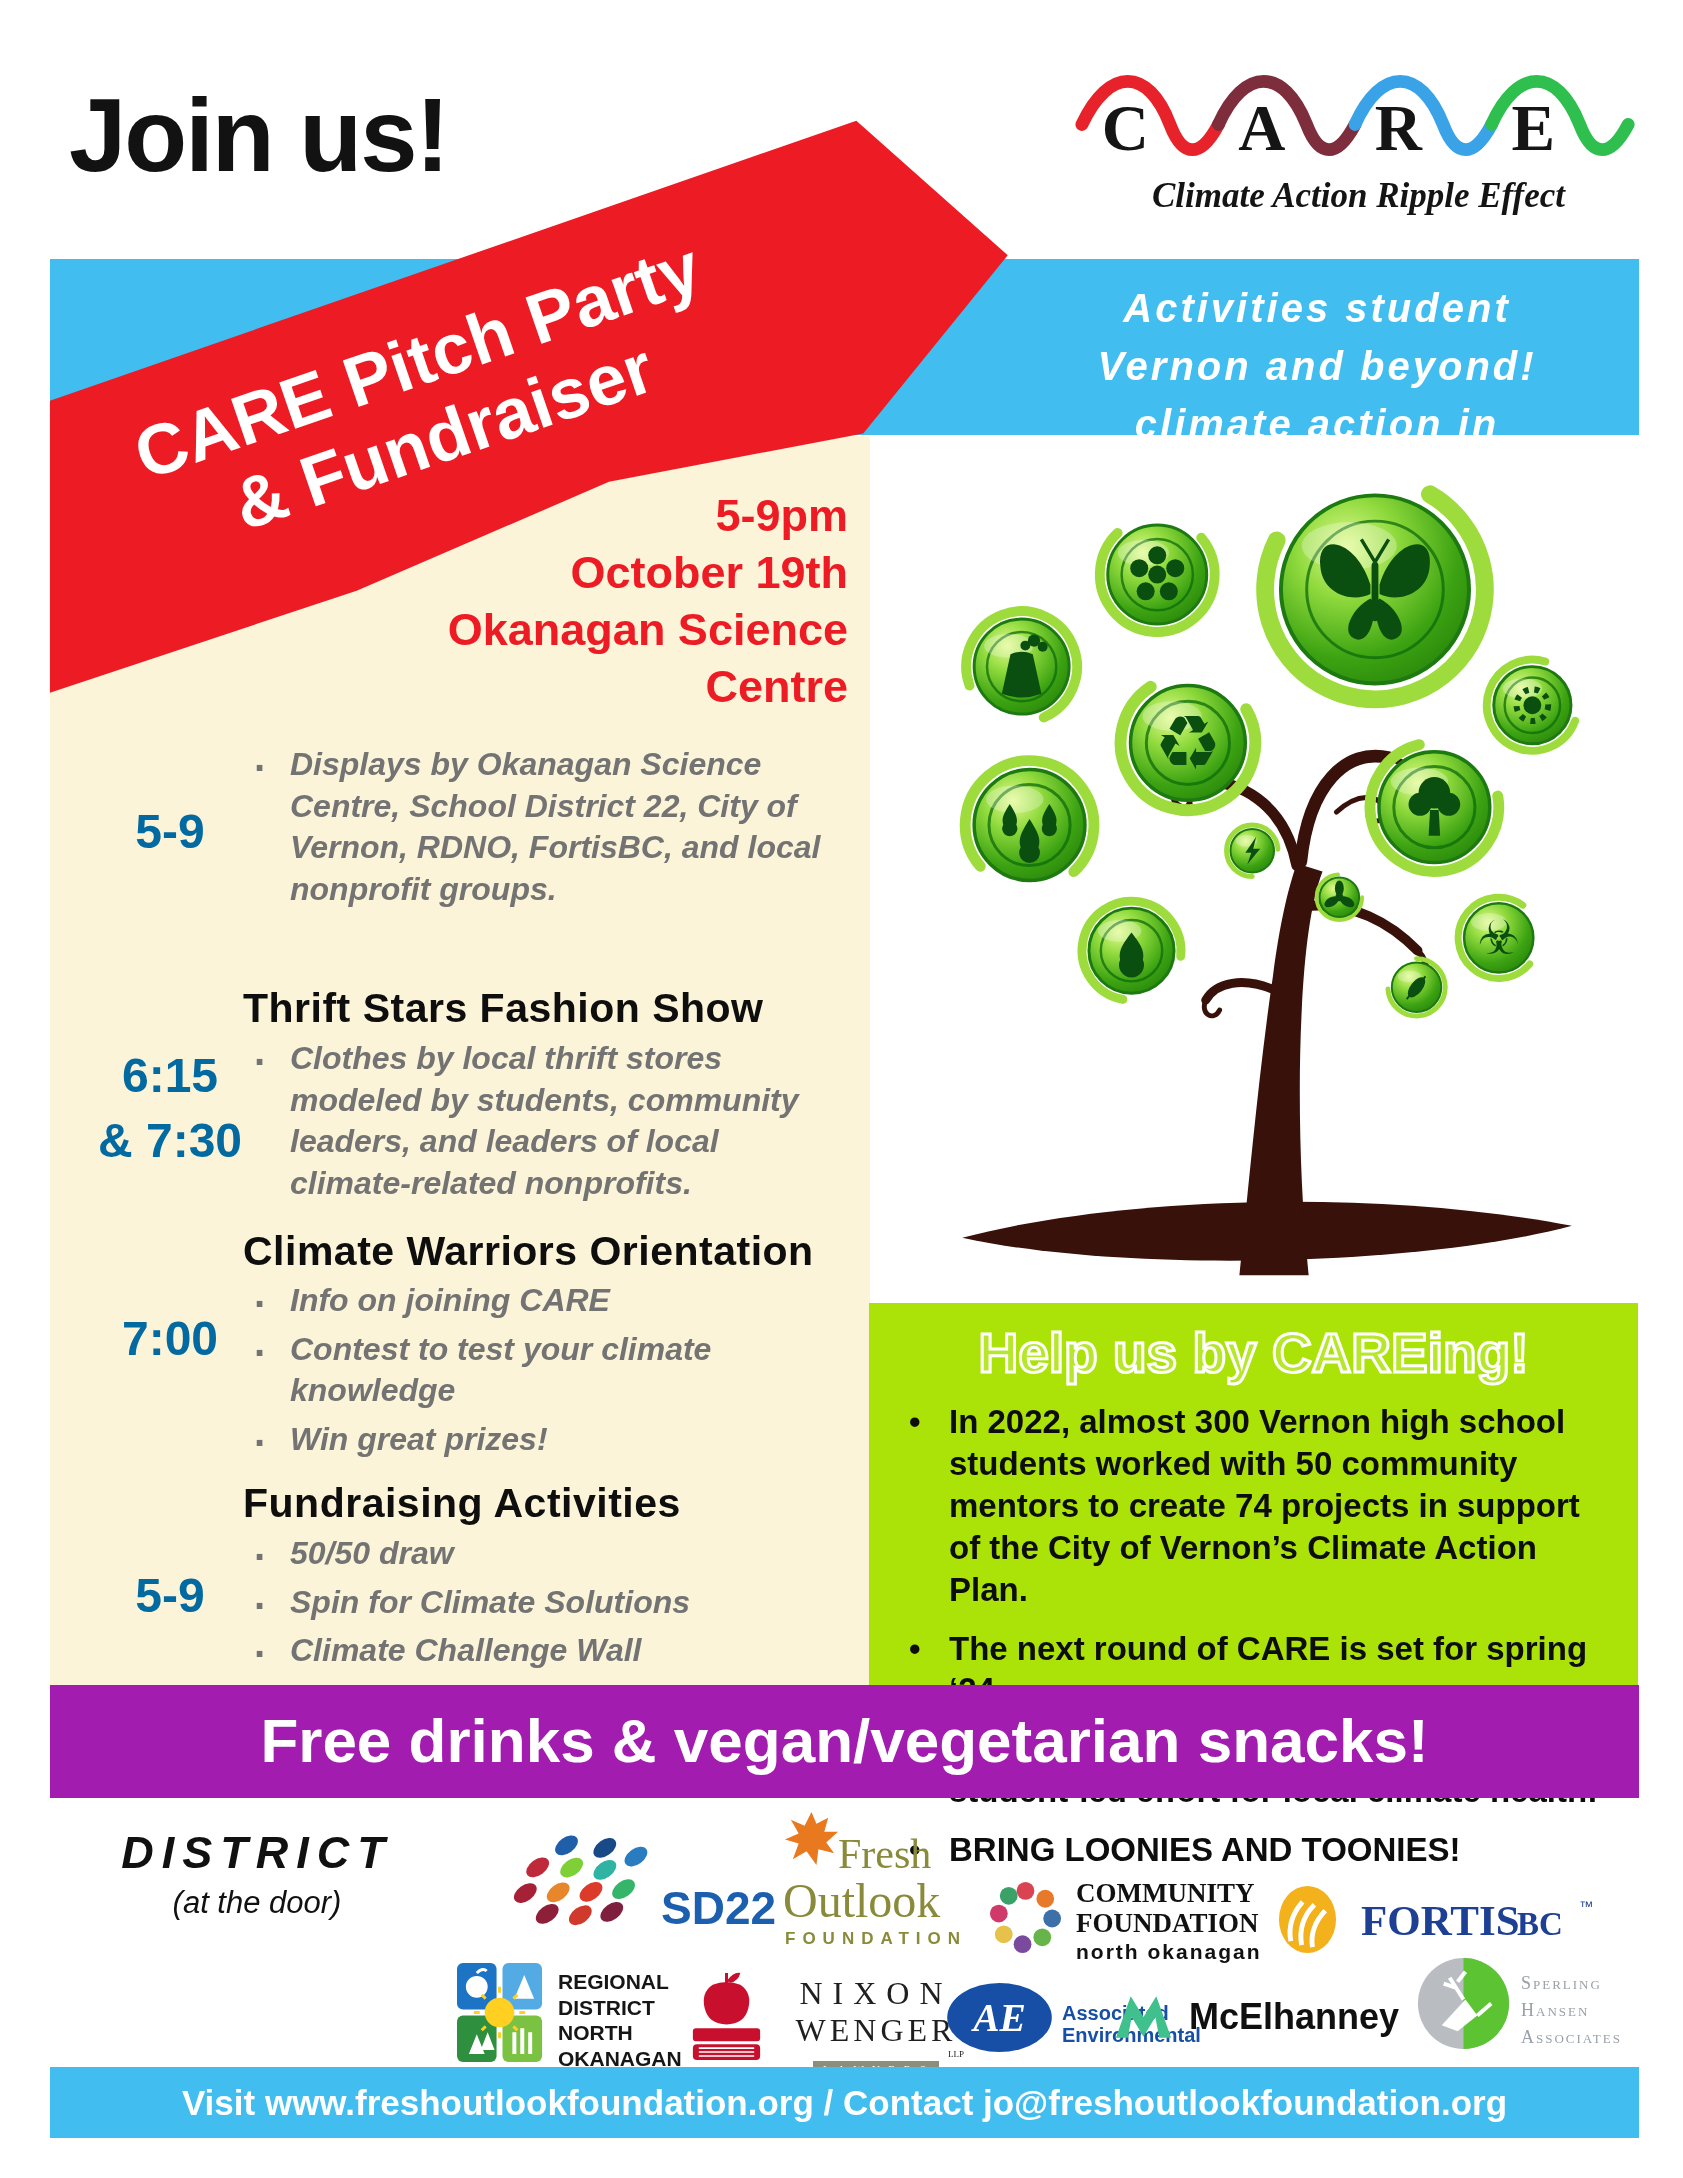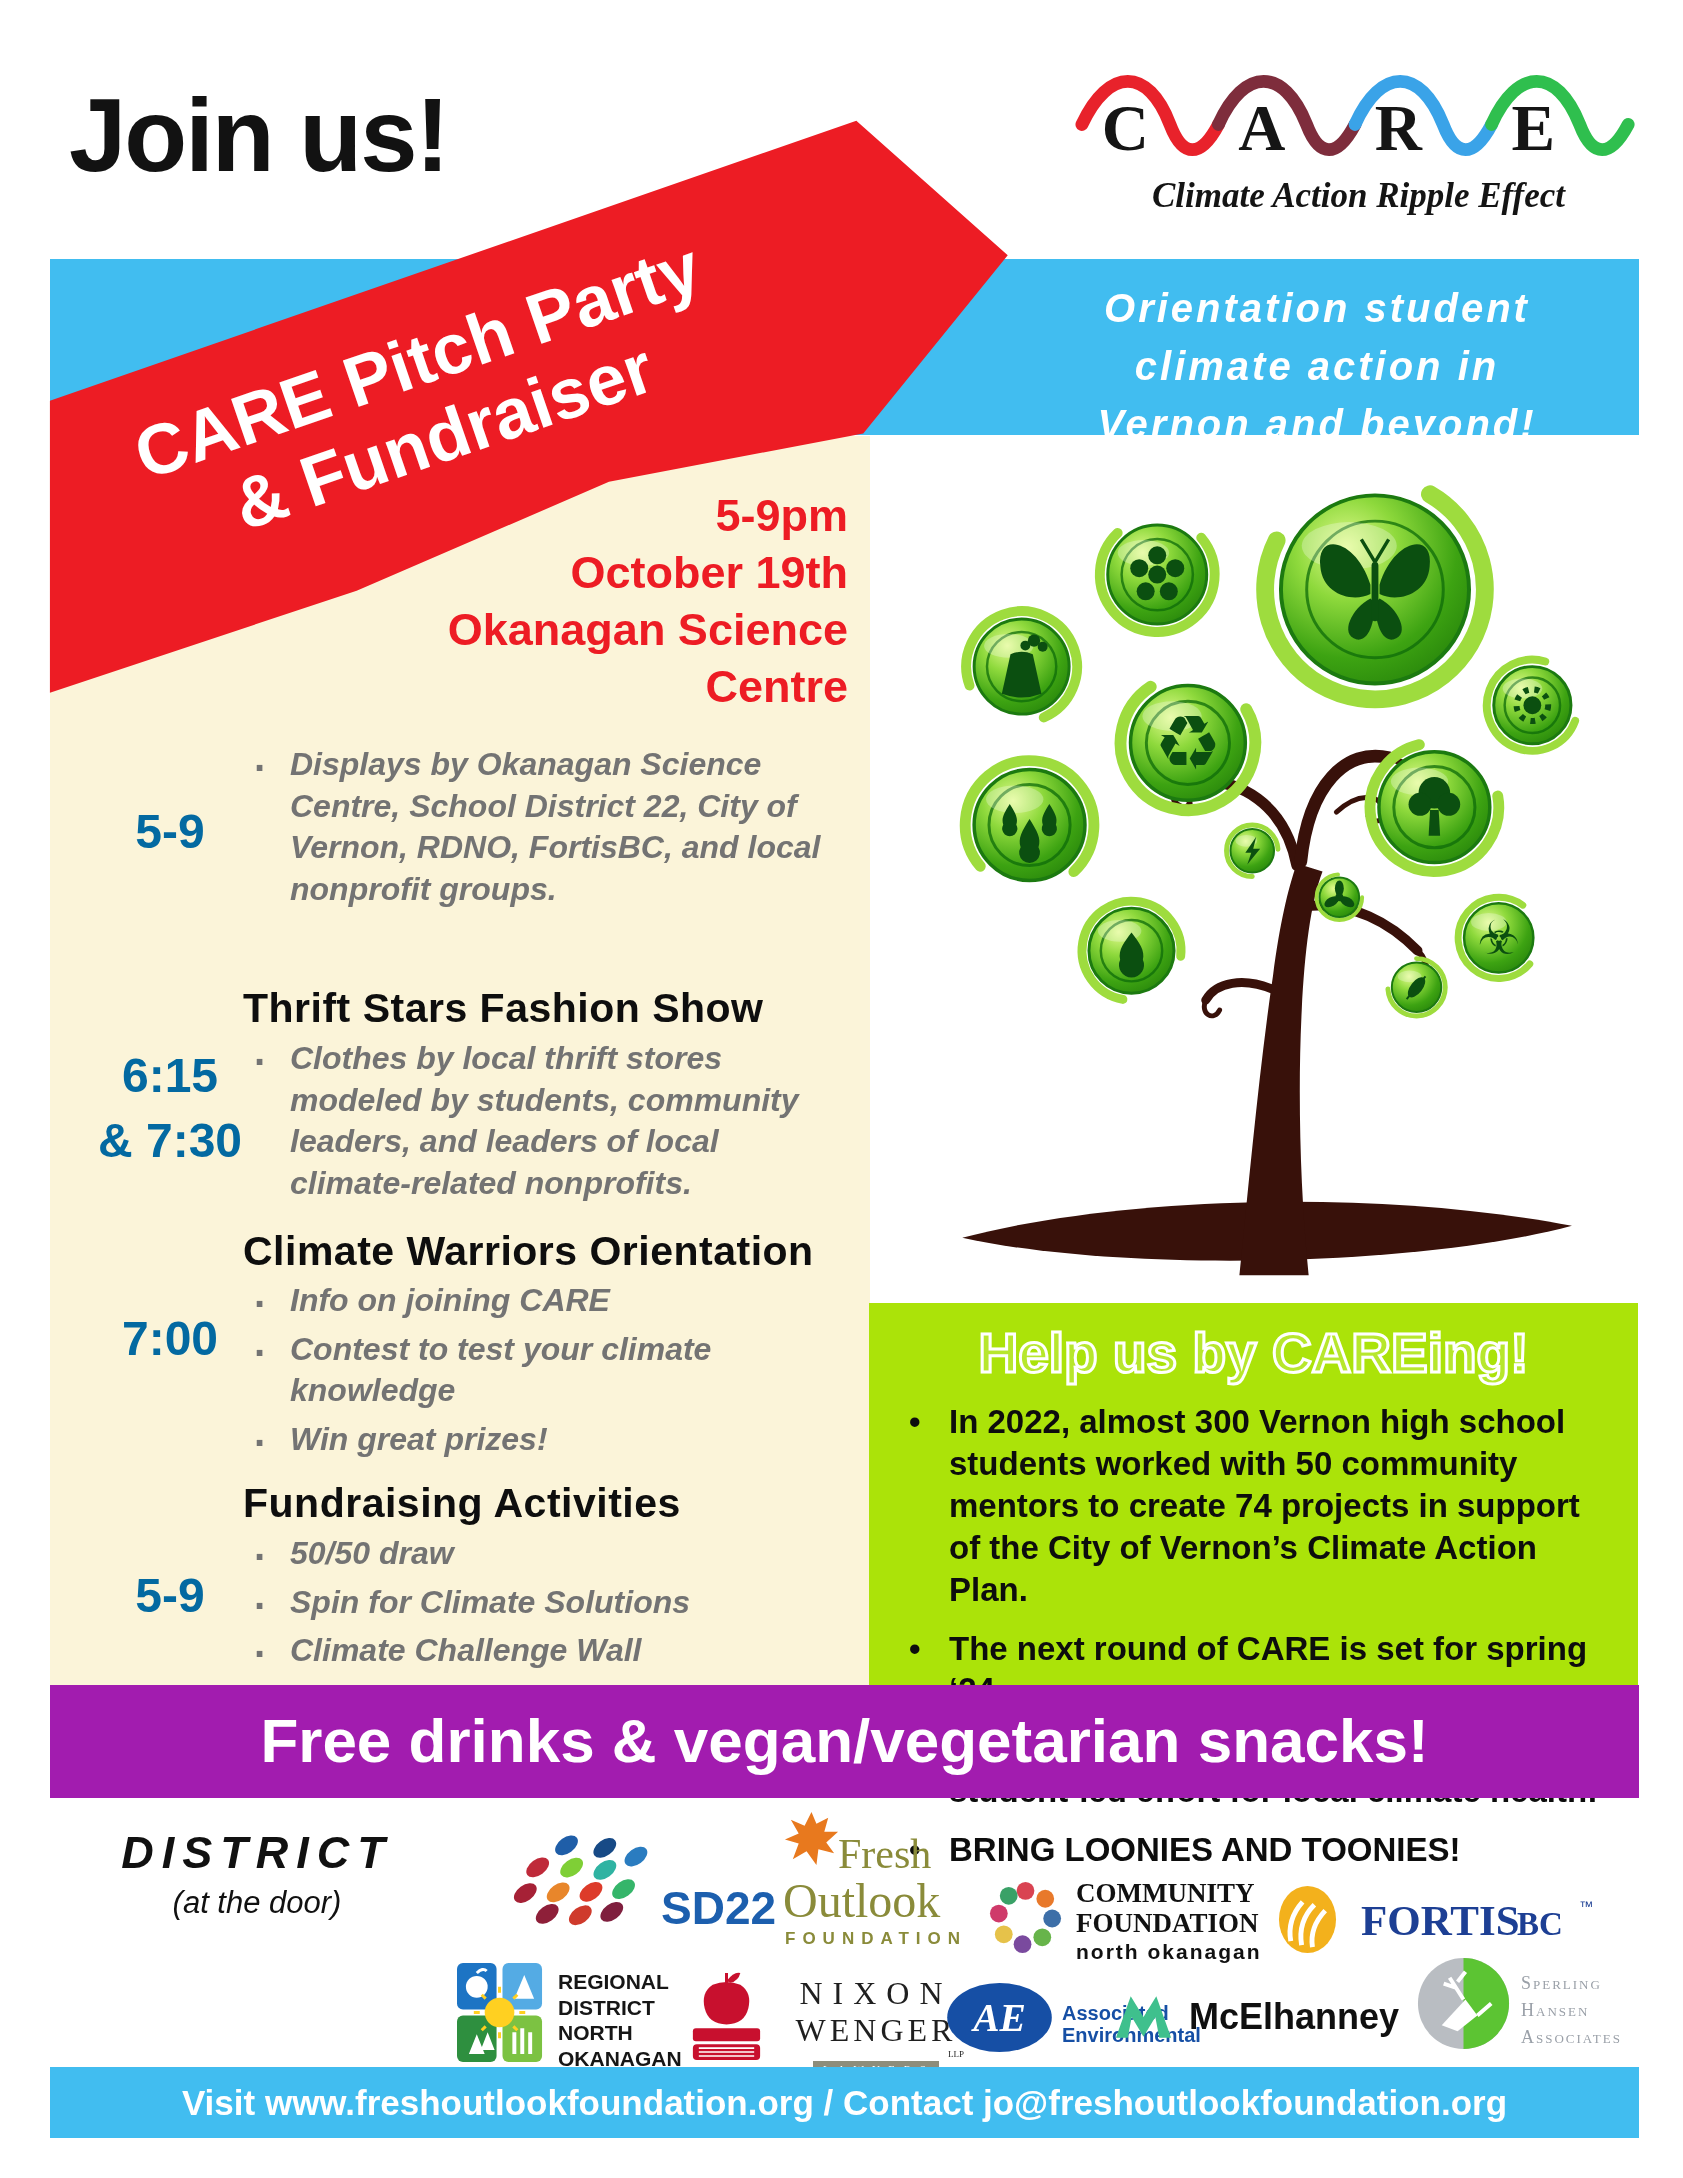--- a/index.html
+++ b/index.html
@@ -100,23 +100,23 @@
     <g font-family="Liberation Serif, serif" font-weight="bold" font-size="66" fill="#151515">
       <text x="28" y="88">C</text>
       <text x="166" y="88">A</text>
       <text x="304" y="88">R</text>
       <text x="442" y="88">E</text>
     </g>
   </svg>
   <div class="abs logo-tagline">Climate Action Ripple Effect</div>
 
   <div class="abs mobilizing">
-    <div>Orientation student</div>
+    <div>Activities student</div>
+    <div>Vernon and beyond!</div>
     <div>climate action in</div>
-    <div>Vernon and beyond!</div>
   </div>
 
   <div class="abs eventbox">
     <div>5-9pm</div>
     <div>October 19th</div>
     <div>Okanagan Science Centre</div>
   </div>
 
   <div class="abs sch-time" style="top:800px;">5-9</div>
   <ul class="abs sch-ul" style="top:744px;">

